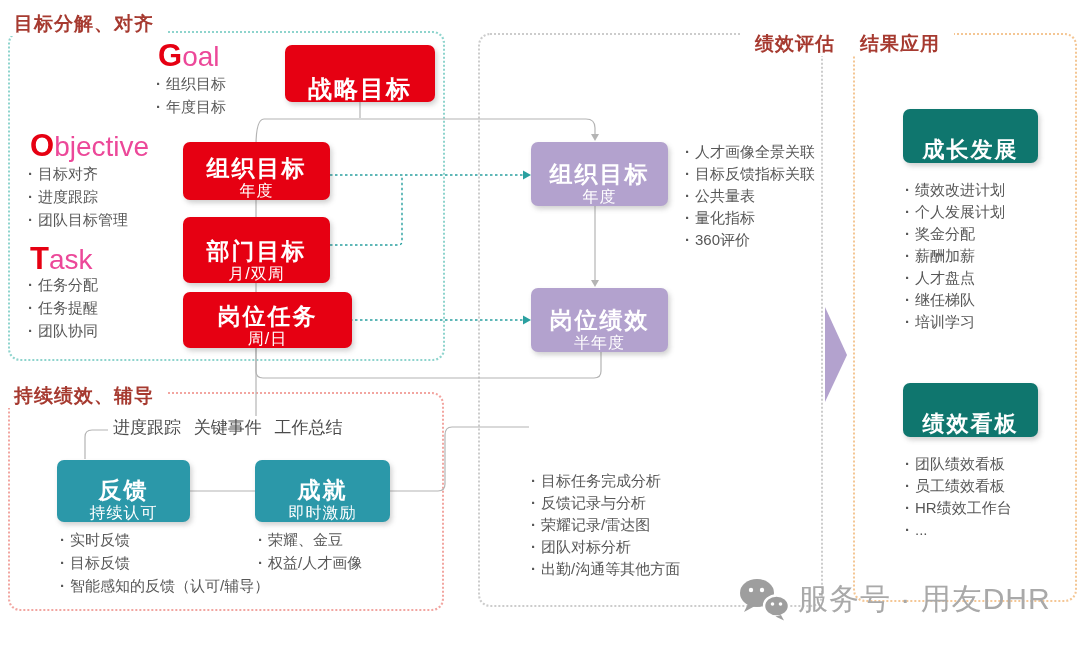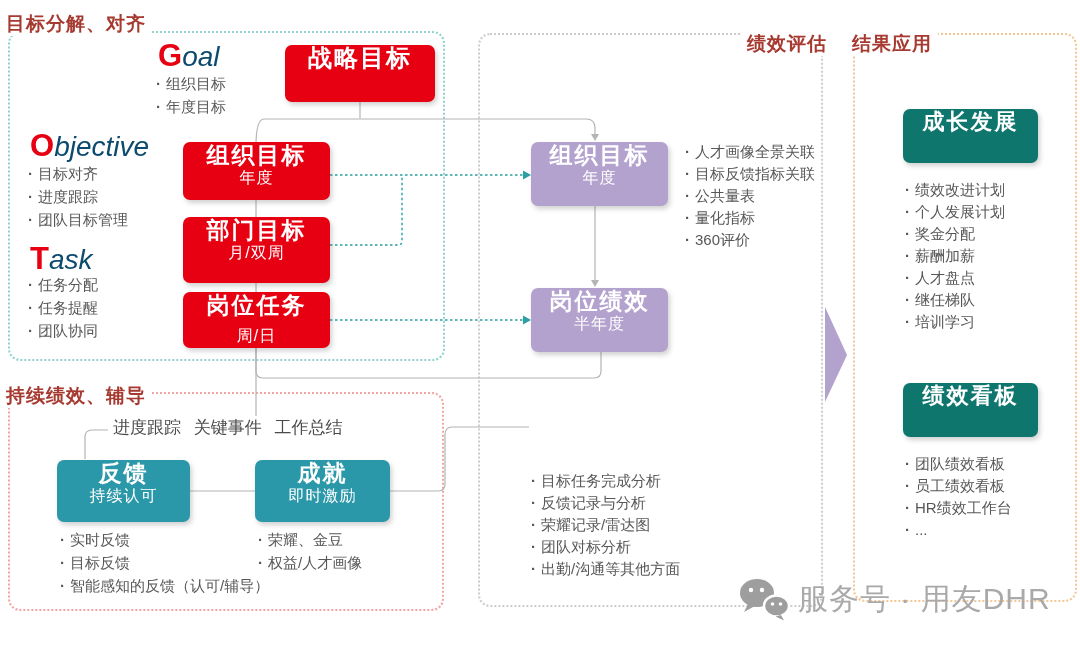--- a/index.html
+++ b/index.html
@@ -9,62 +9,62 @@
 
   
   .sec-border{position:absolute;z-index:0;border-radius:12px;}
   #border-decompose{left:8px;top:31px;width:437px;height:330px;border:2px dotted #8ed4cd;}
   #border-coaching{left:8px;top:392px;width:436px;height:219px;border:2px dotted #f2a5a0;}
   #border-evaluation{left:478px;top:33px;width:345px;height:574px;border:2px dotted #cccccc;}
   #border-application{left:853px;top:33px;width:224px;height:569px;border:2px dotted #f4c694;}
 
   
   .sec-title{position:absolute;z-index:3;font-size:19px;font-weight:bold;color:#a63a30;
-             background:#fff;padding:0 6px;line-height:24px;letter-spacing:1px;white-space:nowrap;}
+             background:#fff;padding:0 14px;line-height:24px;letter-spacing:1px;white-space:nowrap;}
   #title-decompose{left:0px;top:12px;}
   #title-coaching{left:0px;top:384px;}
   #title-evaluation{left:741px;top:32px;}
   #title-application{left:846px;top:32px;}
 
   
   .got{position:absolute;z-index:2;white-space:nowrap;line-height:32px;}
   .got .init{font-size:31px;font-weight:bold;color:#e60012;}
-  .got .rest{font-size:28px;color:#0c4a6e;font-style:italic;}
+  .got .rest{font-size:28px;color:#ec4899;}
   #got-goal{left:158px;top:40px;}
   #got-objective{left:30px;top:130px;}
   #got-task{left:30px;top:243px;}
 
   
   .blist{position:absolute;z-index:2;font-size:15px;color:#575757;white-space:nowrap;}
   .blist .bi{line-height:23px;}
   .blist .bi::before{content:"·";margin-right:5px;font-weight:bold;}
   #list-goal{left:156px;top:72px;}
   #list-objective{left:28px;top:162px;}
   #list-task{left:28px;top:273px;}
   #list-metrics .bi{line-height:22px;} #list-metrics{left:685px;top:141px;}
   #list-portrait .bi{line-height:22px;} #list-portrait{left:531px;top:470px;}
   #list-feedback{left:60px;top:528px;}
   #list-achieve{left:258px;top:528px;}
   #list-growth .bi{line-height:22px;} #list-growth{left:905px;top:179px;}
   #list-board .bi{line-height:22px;} #list-board{left:905px;top:453px;}
 
   
   .box{position:absolute;z-index:2;border-radius:7px;color:#fff;display:flex;
-       flex-direction:column;align-items:center;justify-content:flex-start;
+       flex-direction:column;align-items:center;justify-content:flex-end;
        box-shadow:2px 3px 5px rgba(90,90,90,.28);}
   .box .t{font-size:23px;font-weight:bold;letter-spacing:2px;line-height:26px;}
   .box .s{font-size:16px;line-height:19px;letter-spacing:1px;}
   .red{background:#e60012;}
   .purple{background:#b3a2ce;}
   .teal{background:#2b98a9;}
   .orangebg{background:#0f766e;}
   #box-strategic{left:285px;top:45px;width:150px;height:57px;} #box-strategic .t{font-size:24px;}
   #box-org-red{left:183px;top:142px;width:147px;height:58px;}
   #box-dept{left:183px;top:217px;width:147px;height:66px;}
-  #box-post{left:183px;top:292px;width:147px;height:56px;gap:8px;}
+  #box-post{left:183px;top:292px;width:169px;height:56px;}
   #box-org-purple{left:531px;top:142px;width:137px;height:64px;}
   #box-perf{left:531px;top:288px;width:137px;height:64px;}
   #box-portrait{left:531px;top:394px;width:184px;height:65px;} #box-portrait .t{font-size:25px;letter-spacing:3px;}
   #box-feedback{left:57px;top:460px;width:133px;height:62px;}
   #box-achieve{left:255px;top:460px;width:135px;height:62px;}
   #box-growth{left:903px;top:109px;width:135px;height:54px;} #box-growth .t{font-size:22px;}
   #box-board{left:903px;top:383px;width:135px;height:54px;} #box-board .t{font-size:22px;}
 
   
   #tags{position:absolute;z-index:2;left:113px;top:419px;font-size:17px;color:#4b4b4b;

